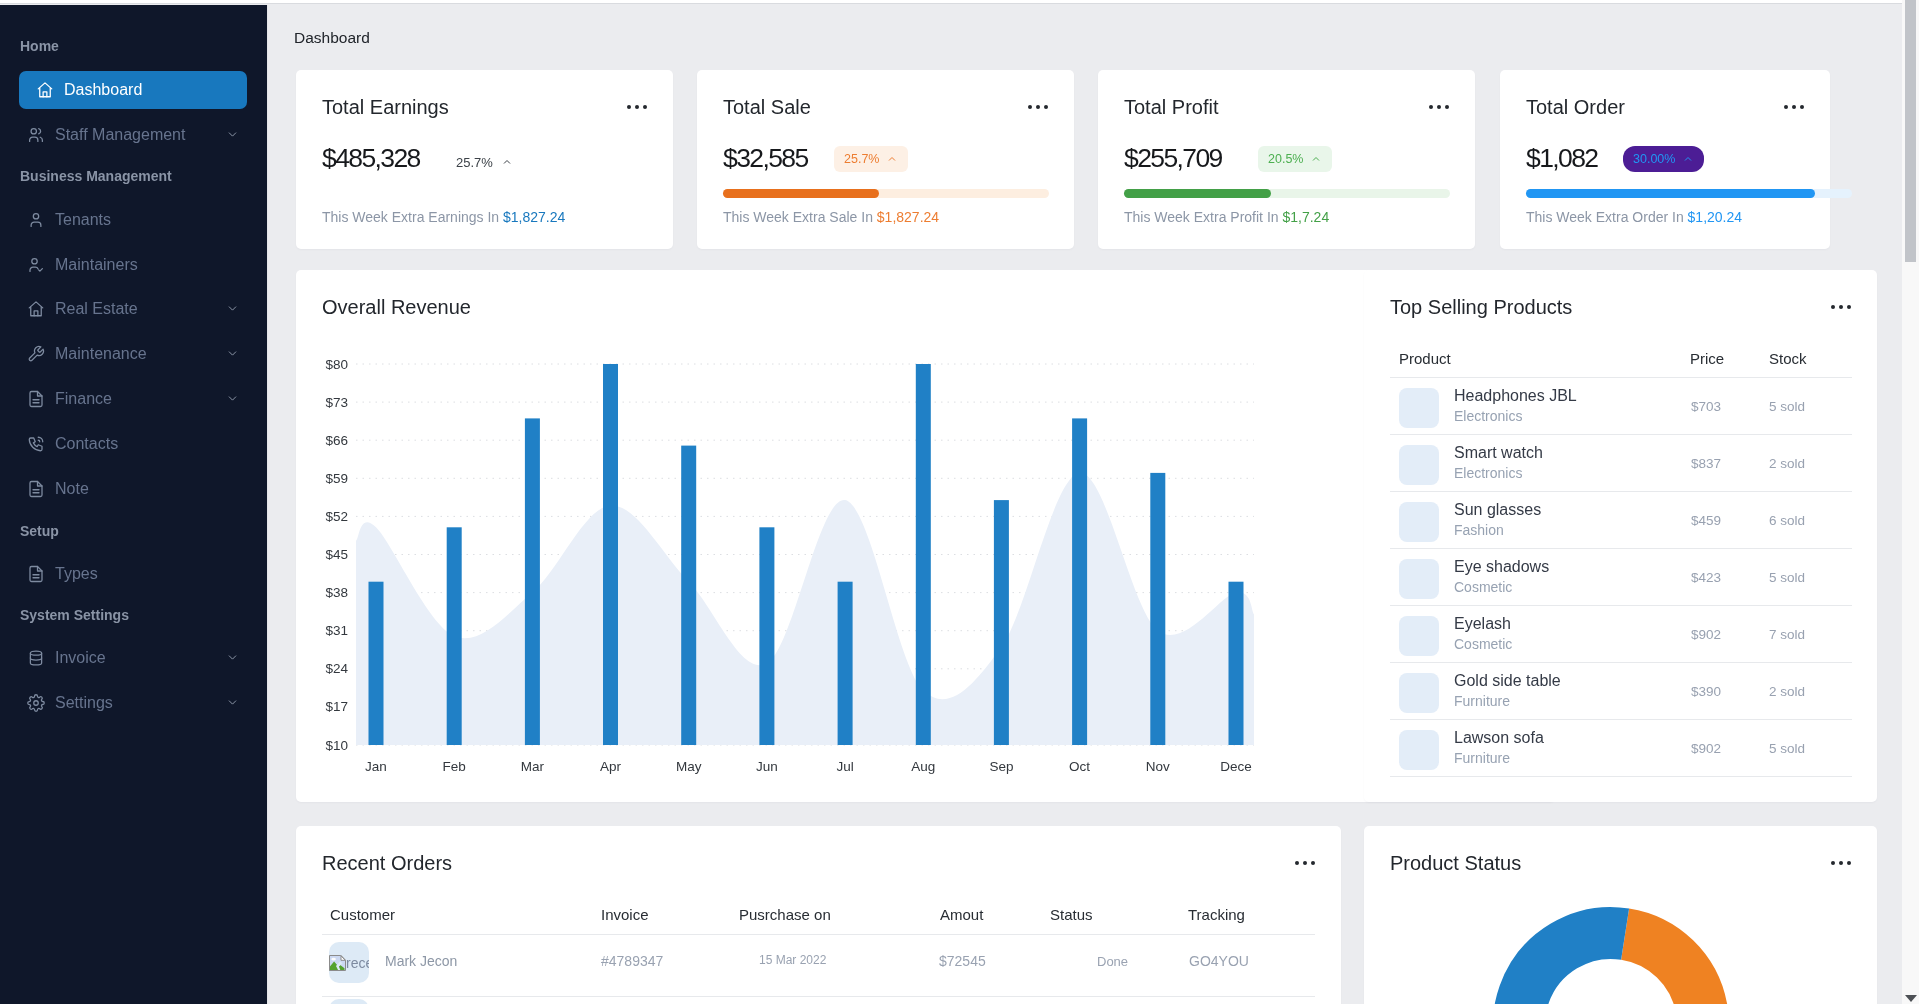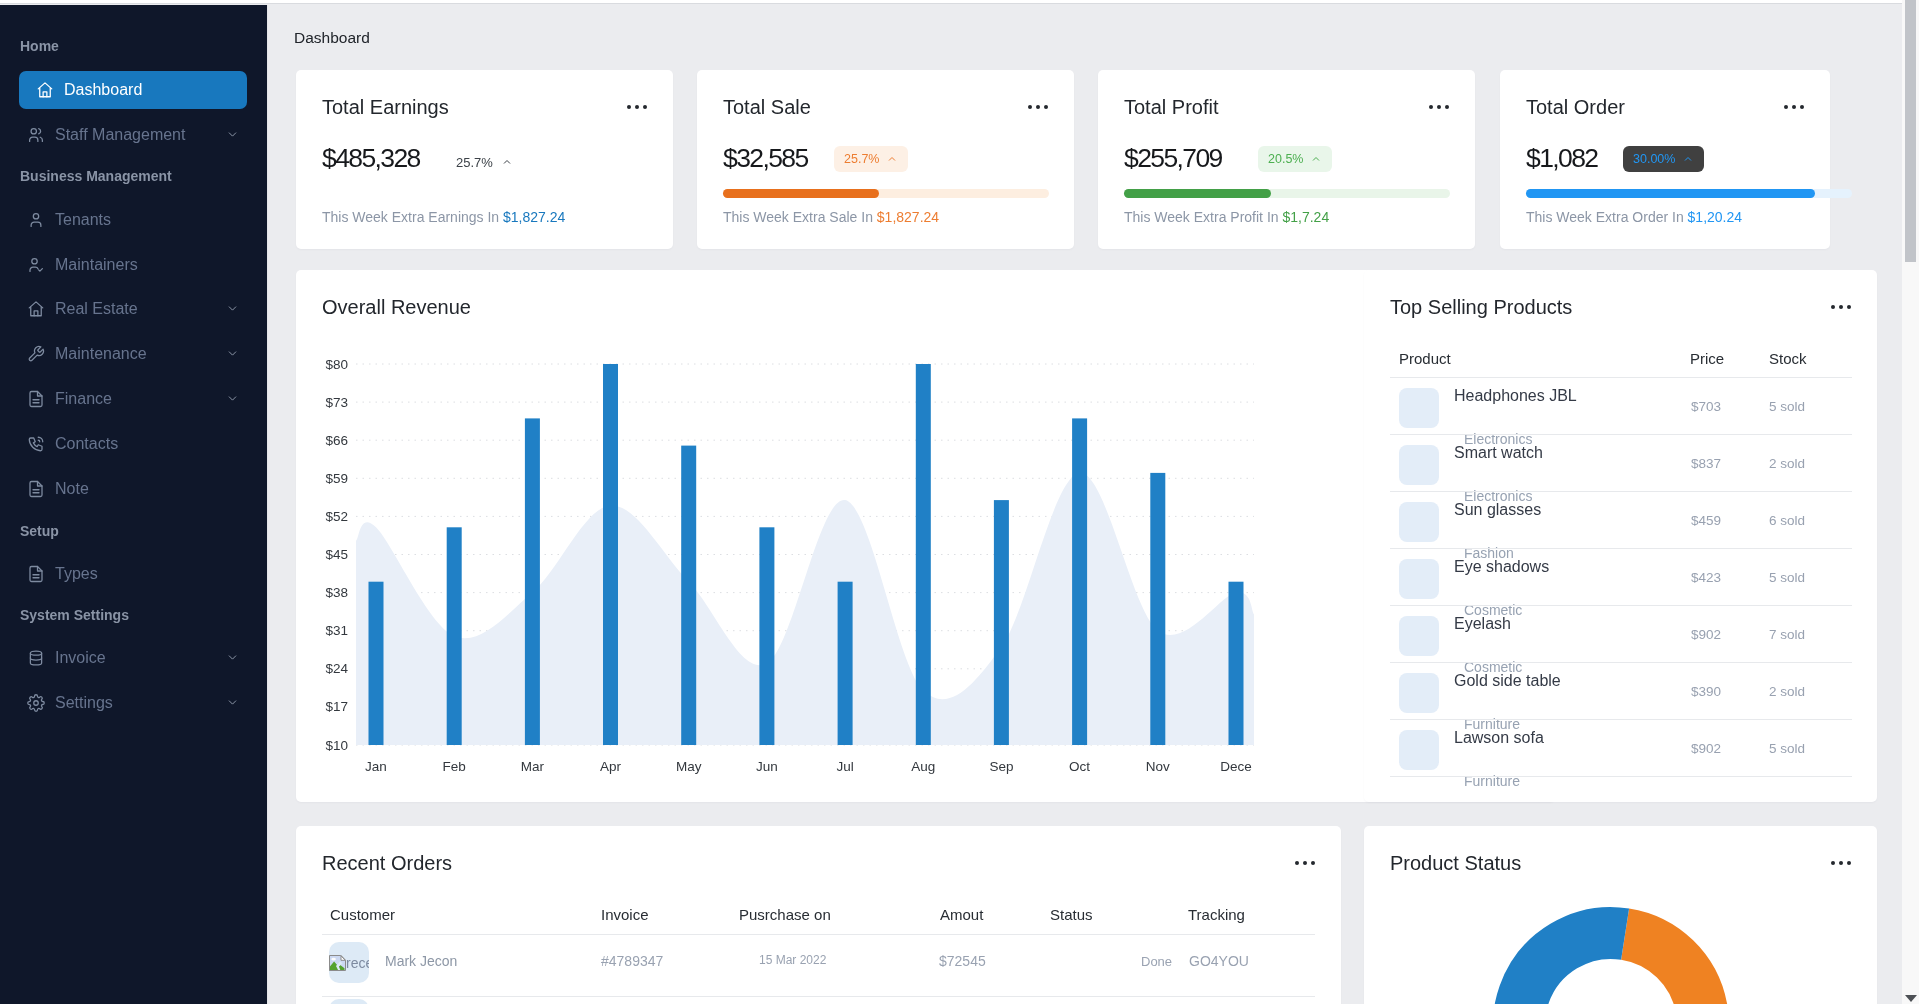--- a/index.html
+++ b/index.html
@@ -19,21 +19,21 @@
 .dots { position:absolute; right:26px; top:34.5px; display:flex; gap:3.5px; }
 .dots i { width:4.5px; height:4.5px; border-radius:50%; background:#24282e; }
 .statnum { position:absolute; left:26px; top:74.5px; font-size:26.5px; color:#17191c; font-weight:500; letter-spacing:-1.6px; line-height:1; }
 .badge { position:absolute; top:76px; height:26px; border-radius:6px; font-size:12.5px; display:flex; align-items:center; padding:0 10px; gap:7px; }
 .pbar { position:absolute; left:26px; top:119px; width:326px; height:9px; border-radius:5px; }
 .pfill { height:9px; border-radius:5px; }
 .stext { position:absolute; left:26px; top:139px; font-size:14px; color:#8c96a6; }
 .prow { position:absolute; left:0; width:513px; height:57px; }
 .pthumb { position:absolute; left:35px; top:10px; width:40px; height:40px; background:#e3edf8; border-radius:8px; }
 .pname { position:absolute; left:90px; top:9px; font-size:16px; color:#343a46; }
-.pcat { position:absolute; left:100px; top:30px; font-size:14px; color:#97a2b2;margin-top:23px; }
+.pcat { position:absolute; left:90px; top:30px; font-size:14px; color:#97a2b2; }
 .pprice { position:absolute; left:327px; top:21px; font-size:13.5px; color:#98a1b0; }
 .pstock { position:absolute; left:405px; top:21px; font-size:13.5px; color:#98a1b0; }
 .pline { position:absolute; left:26px; bottom:0; width:462px; height:1px; background:#e7e9ec; }
 </style>
 </head>
 <body>
 <div class="topbar"></div>
 
 <div class="sidebar">
 <div class="seclabel" style="top:33px;">Home</div>
@@ -213,21 +213,21 @@
 </div>
 
 <div class="card" style="left:1500px; top:70px; width:330px; height:179px;">
   <div class="ctitle">Total Order</div>
     <div class="dots">
       <i></i>
       <i></i>
       <i></i>
     </div>
   <div class="statnum">$1,082</div>
-  <div class="badge" style="left:123px; background:#404040; color:#2196f3;">30.00%
+  <div class="badge" style="left:123px; background:#4c1d95; color:#2196f3;border-radius:12px;">30.00%
     <svg style="width:12px;height:12px;stroke:#2196f3;fill:none;stroke-width:2;" viewBox="0 0 24 24">
         <path d="M6 15l6-6 6 6"></path>
       </svg>
   </div>
   <div class="pbar" style="background:#e5f2fd;">
       <div class="pfill" style="width:289px; background:#2196f3;"></div>
     </div>
   <div class="stext">This Week Extra Order In <span style="color:#2196f3;">$1,20.24</span></div>
 </div>
 
@@ -390,21 +390,21 @@
       <path d="M11 6.5l-4 4.5 2.3 4.5h2.2l-1.6-4 3.6-3.3z" fill="#ddeaf6"></path>
       <ellipse cx="4.6" cy="4.2" rx="2.3" ry="1.4" fill="#fdfdfd"></ellipse>
       <path d="M0.5 0.5h11.2l4.8 4.8v10.2H0.5z" fill="none" stroke="#8b8b8b" stroke-width="1"></path>
     </svg>
     <span style="font-size:14px; color:#7d8aa0;">rece</span>
   </div>
   <div style="position:absolute; left:89px; top:127px; font-size:14px; color:#8d97a6;">Mark Jecon</div>
   <div style="position:absolute; left:305px; top:127px; font-size:14px; color:#99a2b1;">#4789347</div>
   <div style="position:absolute; left:443px; top:127px; font-size:12px; color:#99a2b1;margin-left:20px;">15 Mar 2022</div>
   <div style="position:absolute; left:643px; top:127px; font-size:14px; color:#99a2b1;">$72545</div>
-  <div style="position:absolute; left:801px; top:128px; font-size:13px; color:#9aa3b2;margin-left:44px;">Done</div>
+  <div style="position:absolute; left:801px; top:128px; font-size:13px; color:#9aa3b2;">Done</div>
   <div style="position:absolute; left:893px; top:127px; font-size:14px; color:#99a2b1;">GO4YOU</div>
   <div style="position:absolute; left:26px; top:170px; width:993px; height:1px; background:#e7e9ec;"></div>
 
   <div style="position:absolute; left:33px; top:173px; width:40px; height:41px; background:#ddeaf6; border-radius:10px;"></div>
 </div>
 
 <div class="card" style="left:1364px; top:826px; width:513px; height:300px;">
   <div class="ctitle">Product Status</div>
     <div class="dots">
       <i></i>

